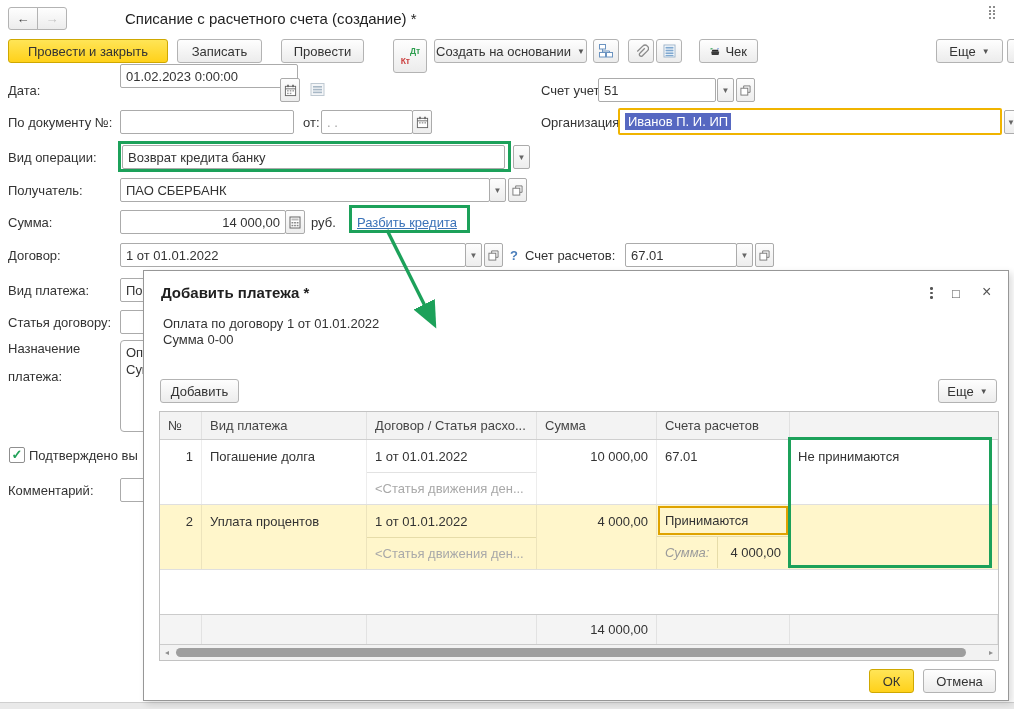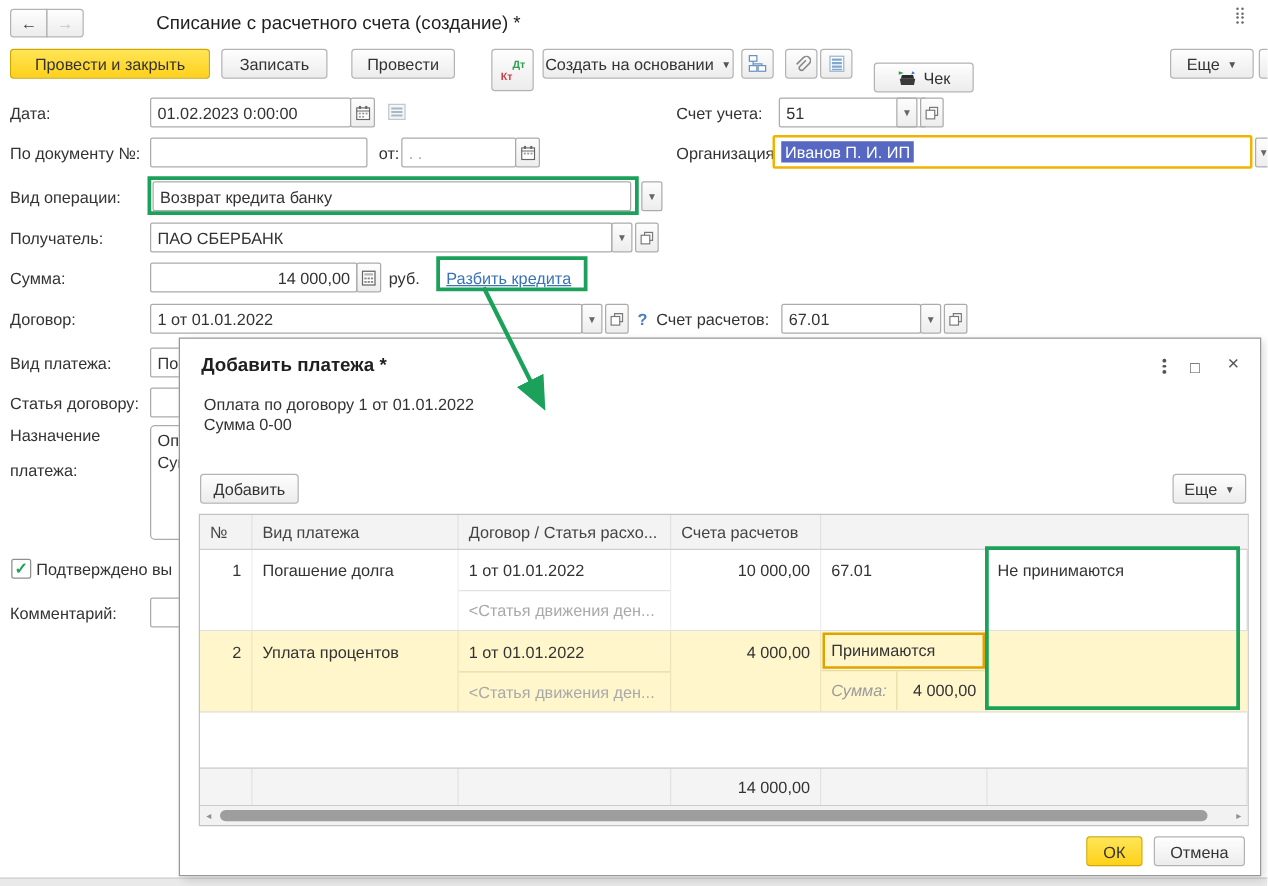--- a/index.html
+++ b/index.html
@@ -111,37 +111,37 @@
   <svg width="13" height="14" viewBox="0 0 13 14">
       <rect x="1" y="1" width="11" height="12" fill="#fff" stroke="#9FB6CC"></rect>
       <g fill="#7FA8D0">
         <rect x="2.5" y="2.8" width="8" height="1.8"></rect>
         <rect x="2.5" y="5.6" width="8" height="1.8"></rect>
         <rect x="2.5" y="8.4" width="8" height="1.8"></rect>
         <rect x="2.5" y="11" width="8" height="1.2"></rect>
       </g>
     </svg>
 </div>
-<div class="btn" style="left:699px;top:50px;width:80px">
+<div class="btn" style="left:699px;top:39px;width:59px">
   <svg width="16" height="13" viewBox="0 0 16 13" style="margin-right:5px">
       <path d="M1 1l4 1.4L1 3.8z" fill="#2AA14E"></path>
       <path d="M12 1l-1 2.5 3-1z" fill="#3B6FD4"></path>
       <path fill="#2B2B2B" d="M3.5 4h9l.8 3h-10.6z"></path>
       <path fill="#3A3A3A" d="M1.8 7h12.4l-1 5H2.8z"></path>
     </svg>
   <span>Чек</span>
 </div>
 <div class="btn" style="left:936px;top:39px;width:67px">
     <span>Еще</span>
     <span class="caret">▼</span>
   </div>
 <div class="btn" style="left:1007px;top:39px;width:14px"></div>
 
 <div class="lbl" style="left:8px;top:78px">Дата:</div>
-<div class="fld" style="left:120px;top:78px;width:161px">
+<div class="fld" style="left:120px;top:64px;width:178px">
     <span>01.02.2023 0:00:00</span>
   </div>
 <div class="mini" style="left:280px;top:78px;width:20px">
   <svg width="13" height="13" viewBox="0 0 14 14">
       <rect x="1.5" y="2.5" width="11" height="10" fill="#fff" stroke="#666"></rect>
       <line x1="1.5" y1="5.2" x2="12.5" y2="5.2" stroke="#666"></line>
       <rect x="3.4" y=".8" width="1.8" height="2.6" fill="#666"></rect>
       <rect x="8.8" y=".8" width="1.8" height="2.6" fill="#666"></rect>
       <g fill="#999">
         <rect x="3.3" y="6.6" width="1.7" height="1.5"></rect>
@@ -275,21 +275,21 @@
     </div>
 </div>
 <div class="ckbox" style="left:9px;top:447px">
     <span class="check">✓</span>
   </div>
 <div class="lbl" style="left:29px;top:443px">Подтверждено вы</div>
 <div class="lbl" style="left:8px;top:478px">Комментарий:</div>
 <div class="fld" style="left:120px;top:478px;width:150px"></div>
 
 <div class="lbl" style="left:541px;top:78px">Счет учета:</div>
-<div class="fld" style="left:623px;top:78px;width:118px">
+<div class="fld" style="left:598px;top:78px;width:118px">
     <span>51</span>
   </div>
 <div class="mini" style="left:717px;top:78px;width:17px">
     <span class="caret-g">▼</span>
   </div>
 <div class="mini" style="left:736px;top:78px;width:19px">
   <svg width="11" height="11" viewBox="0 0 12 12">
       <rect x="1" y="3.5" width="7.5" height="7.5" fill="#fff" stroke="#777"></rect>
       <path d="M4 3.5V1h7v7H8.5" fill="none" stroke="#777"></path>
     </svg>
@@ -320,20 +320,21 @@
   <div class="btn" style="left:794px;top:108px;width:59px;position:absolute">
       <span>Еще</span>
       <span class="caret">▼</span>
     </div>
 
   <div class="tbl">
     <div class="trow thead">
       <div class="cell">№</div>
       <div class="cell">Вид платежа</div>
       <div class="cell">Договор / Статья расхо...</div>
+      <div class="cell">Сумма</div>
       <div class="cell">Счета расчетов</div>
     </div>
 
     <div class="trow brow" style="height:64px">
       <div class="cell">
           <div class="l1 r">1</div>
         </div>
       <div class="cell">
           <div class="l1">Погашение долга</div>
         </div>

